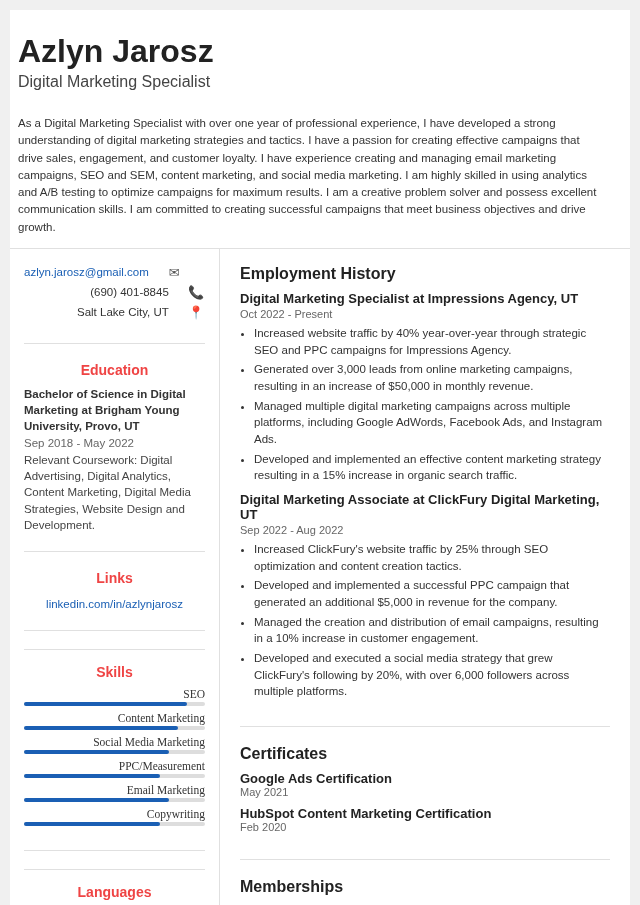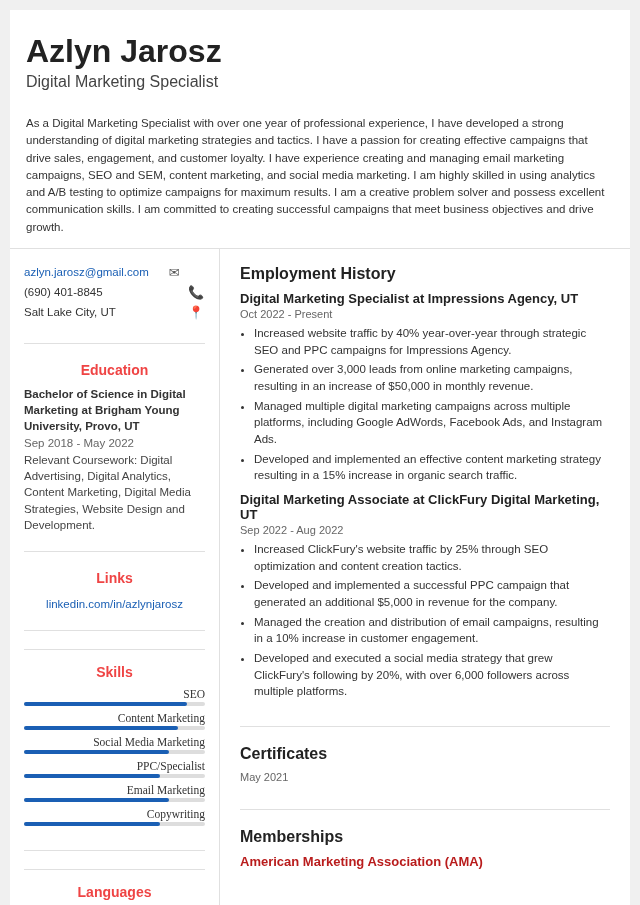--- a/index.html
+++ b/index.html
@@ -12,21 +12,21 @@
       min-height: 100vh;
       padding: 10px;
     }
     .resume {
       background: #fff;
       width: 620px;
       display: flex;
       flex-direction: column;
     }
     .top-section {
-      padding: 24px 24px 12px 16px;
+      padding: 24px 24px 12px 8px;
       border-bottom: 1px solid #e0e0e0;
     }
     .name {
       font-size: 32px;
       font-weight: bold;
       color: #222;
       line-height: 1.1;
     }
     .title {
       font-size: 16px;
@@ -63,21 +63,21 @@
     .contact-item {
       display: flex;
       align-items: center;
       gap: 20px;
       font-size: 11.5px;
       color: #1a5fb4;
       margin-bottom: 5px;
     }
     .contact-item.plain {
       color: #333;
-      justify-content: space-between;
+      justify-content: flex-end;
     }
     .contact-icon {
       font-size: 13px;
       color: #555;
     }
     .contact-link {
       color: #1a5fb4;
       text-decoration: none;
     }
     .education-block {
@@ -260,21 +260,21 @@
         <div class="skill-bar-fill" style="width:85%"></div>
       </div>
     </div>
             <div class="skill-item">
       <span class="skill-name">Social Media Marketing</span>
       <div class="skill-bar-bg">
         <div class="skill-bar-fill" style="width:80%"></div>
       </div>
     </div>
             <div class="skill-item">
-      <span class="skill-name">PPC/Specialist</span>
+      <span class="skill-name">PPC/Measurement</span>
       <div class="skill-bar-bg">
         <div class="skill-bar-fill" style="width:75%"></div>
       </div>
     </div>
             <div class="skill-item">
       <span class="skill-name">Email Marketing</span>
       <div class="skill-bar-bg">
         <div class="skill-bar-fill" style="width:80%"></div>
       </div>
     </div>
@@ -323,21 +323,26 @@
     </div>
           </div>
       </div>
 
       <hr class="divider">
 
       <div>
         <div class="section-title">Certificates</div>
         <div id="certs-list">
             <div class="cert-block">
+      <div class="cert-name">Google Ads Certification</div>
       <div class="cert-date">May 2021</div>
+    </div>
+            <div class="cert-block">
+      <div class="cert-name">HubSpot Content Marketing Certification</div>
+      <div class="cert-date">Feb 2020</div>
     </div>
           </div>
       </div>
 
       <hr class="divider">
 
       <div>
         <div class="section-title">Memberships</div>
         <div id="memberships-list">
             <div class="membership-name">American Marketing Association (AMA)</div>

